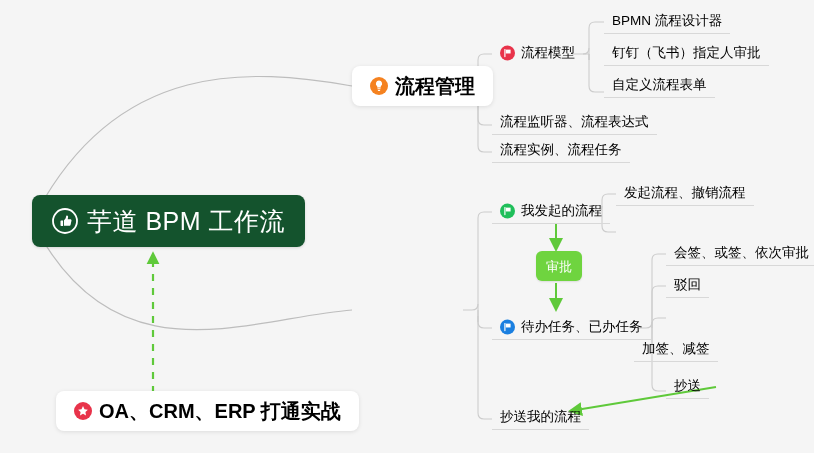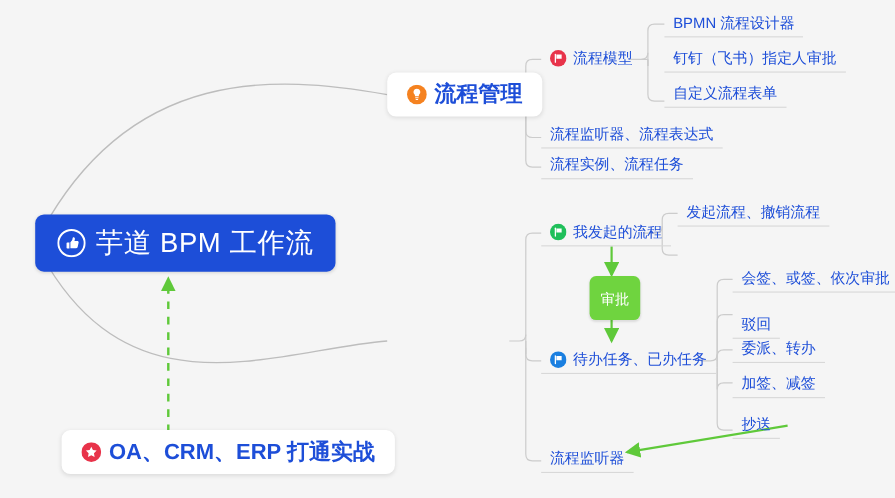--- a/index.html
+++ b/index.html
@@ -19,26 +19,26 @@
     width: 814px; height: 453px;
     pointer-events: none;
   }
 
   
   .node {
     position: absolute;
     display: flex;
     align-items: center;
     white-space: nowrap;
-    color: #1d4ed8;
+    color: #000000;
   }
 
   
   .node-root {
-    background: #1d4ed8;
+    background: #14532d;
     border-radius: 8px;
     padding: 0 20px;
     height: 52px;
     box-shadow: 0 1px 3px rgba(0,0,0,0.13);
     color: #ffffff;
     font-size: 25px;
     letter-spacing: 0.5px;
   }
   .node-root .label { color: #ffffff; font-size: 25px; }
 
@@ -67,21 +67,21 @@
   }
   .node-leaf.nounder { border-bottom: none; }
 
   
   .node-badge {
     background: #6fd43f;
     border-radius: 6px;
     color: #ffffff;
     font-size: 13px;
     padding: 0 10px;
-    height: 40px;
+    height: 30px;
     justify-content: flex-start;
     box-shadow: 0 1px 2px rgba(0,0,0,0.10);
   }
   .node-badge .label { color: #ffffff; }
 
   
   .icon {
     display: inline-flex;
     align-items: center;
     justify-content: center;
@@ -242,35 +242,32 @@
         <rect x="4.6" y="3.6" width="1.25" height="8.8" rx="0.6" fill="#ffffff"></rect>
         <path d="M6.2 4.4h5.1v4.1H6.2z" fill="#ffffff"></path>
       </svg>
     </span>
     <span class="label">待办任务、已办任务</span>
   </div>
 
   <div class="node node-leaf" style="left:666px; top:243px;">
     <span class="label">会签、或签、依次审批</span>
   </div>
-  <div class="node node-leaf" style="left:666px; top:285px;">
+  <div class="node node-leaf" style="left:666px; top:275px;">
     <span class="label">驳回</span>
   </div>
-  <div class="node node-leaf" style="left:666px; top:307px;">
-    <span class="label">委派、转办</span>
-  </div>
-  <div class="node node-leaf" style="left:666px; top:339px;">
+  <div class="node node-leaf" style="left:634px; top:339px;">
     <span class="label">加签、减签</span>
   </div>
   <div class="node node-leaf" style="left:666px; top:376px;text-align:center;">
     <span class="label">抄送</span>
   </div>
 
   <div class="node node-leaf" style="left:492px; top:407px;">
-    <span class="label">流程监听器</span>
+    <span class="label">抄送我的流程</span>
   </div>
 
   <div class="node node-card big" style="left:56px; top:391px;">
     <span class="icon icon-md">
       <svg viewBox="0 0 18 18" width="18" height="18">
         <circle cx="9" cy="9" r="9" fill="#e8334a"></circle>
         <path d="M9 4.1l1.5 3.05 3.37.49-2.44 2.38.58 3.36L9 11.8l-3.01 1.58.58-3.36L4.13 7.64l3.37-.49z" fill="#ffffff"></path>
       </svg>
     </span>
     <span class="label">OA、CRM、ERP 打通实战</span>

